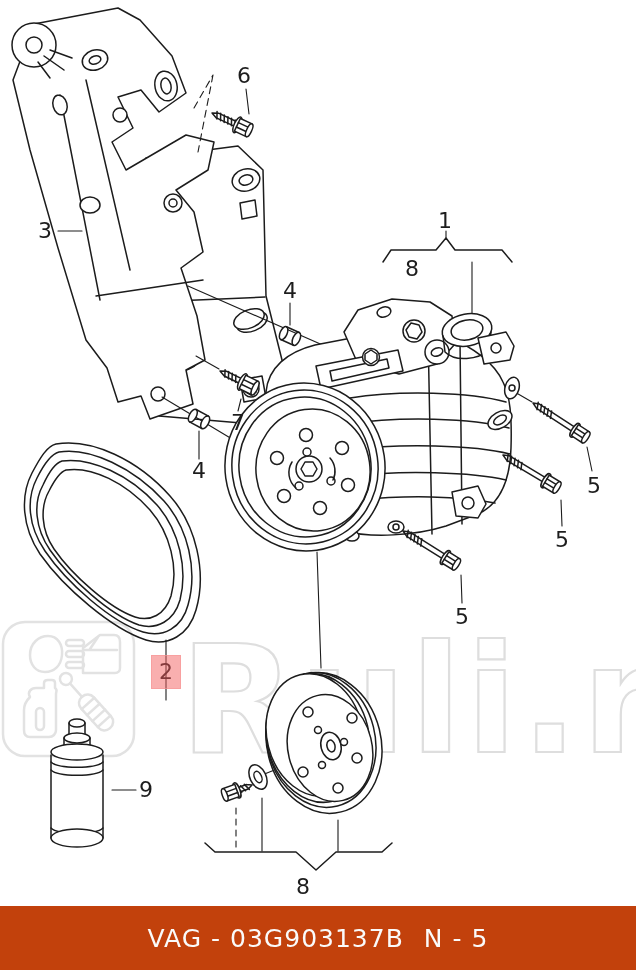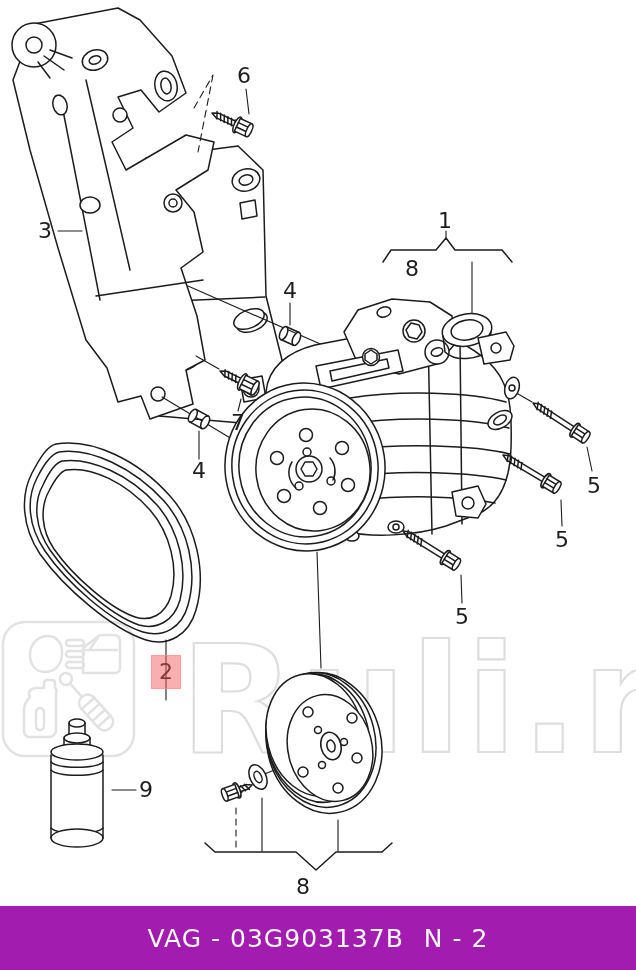--- a/index.html
+++ b/index.html
@@ -5,21 +5,21 @@
   html,body{margin:0;padding:0;background:#fff;}
   #stage{position:relative;width:636px;height:970px;background:#ffffff;overflow:hidden;
          font-family:"DejaVu Sans","Liberation Sans",sans-serif;}
   #art{position:absolute;left:0;top:0;}
   
   .callout{position:absolute;transform:translate(-50%,-50%);font-size:22px;line-height:1;
            color:#1d1d1d;padding:6px 8px;user-select:none;}
   .callout.highlighted{background:rgba(244,96,96,0.50);color:#83393b;
            box-shadow:0 0 0 1px rgba(246,150,150,0.6) inset;}
   
-  #footer{position:absolute;left:0;bottom:0;width:636px;height:64px;background:#a21caf;
+  #footer{position:absolute;left:0;bottom:0;width:636px;height:64px;background:#c2410c;
           display:flex;align-items:center;justify-content:center;gap:20px;
           color:#fafafa;font-size:25px;letter-spacing:1px;}
 </style>
 </head>
 <body>
 
 <div id="stage">
 
   <svg id="art" width="636" height="906" viewBox="0 0 636 906">
 
@@ -280,16 +280,16 @@
       <div class="callout" style="left: 594px; top: 486px;">5</div>
       <div class="callout" style="left: 562px; top: 540px;">5</div>
       <div class="callout" style="left: 462px; top: 617px;">5</div>
       <div class="callout highlighted" style="left: 166px; top: 672px;">2</div>
       <div class="callout" style="left: 146px; top: 790px;">9</div>
       <div class="callout" style="left: 303px; top: 887px;">8</div>
     </div>
 
   <div id="footer">
     <span>VAG - 03G903137B</span>
-    <span>N - 2</span>
+    <span>N - 5</span>
   </div>
 
 </div>
 
 </body></html>

